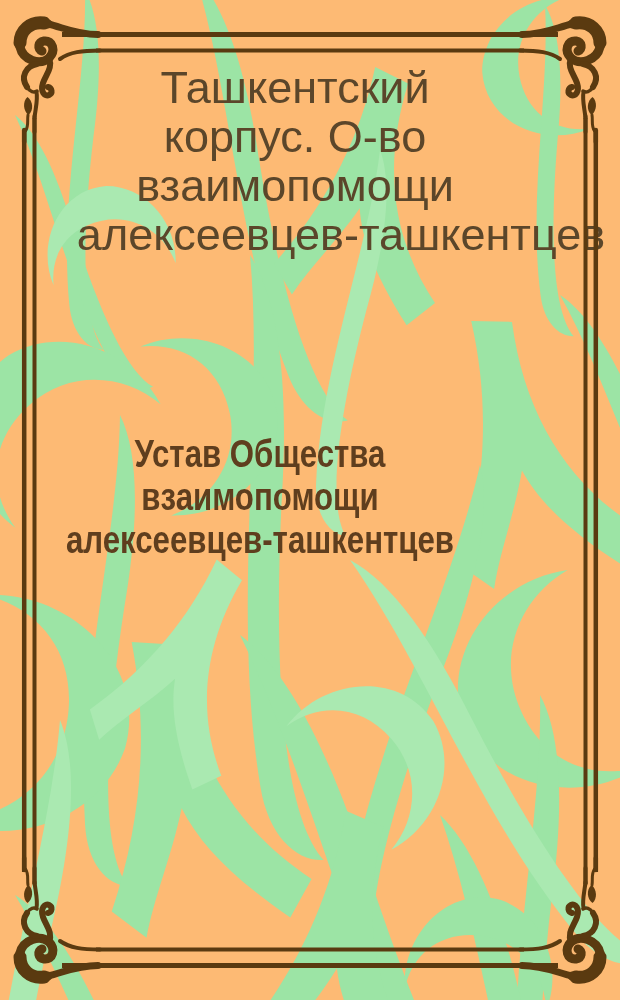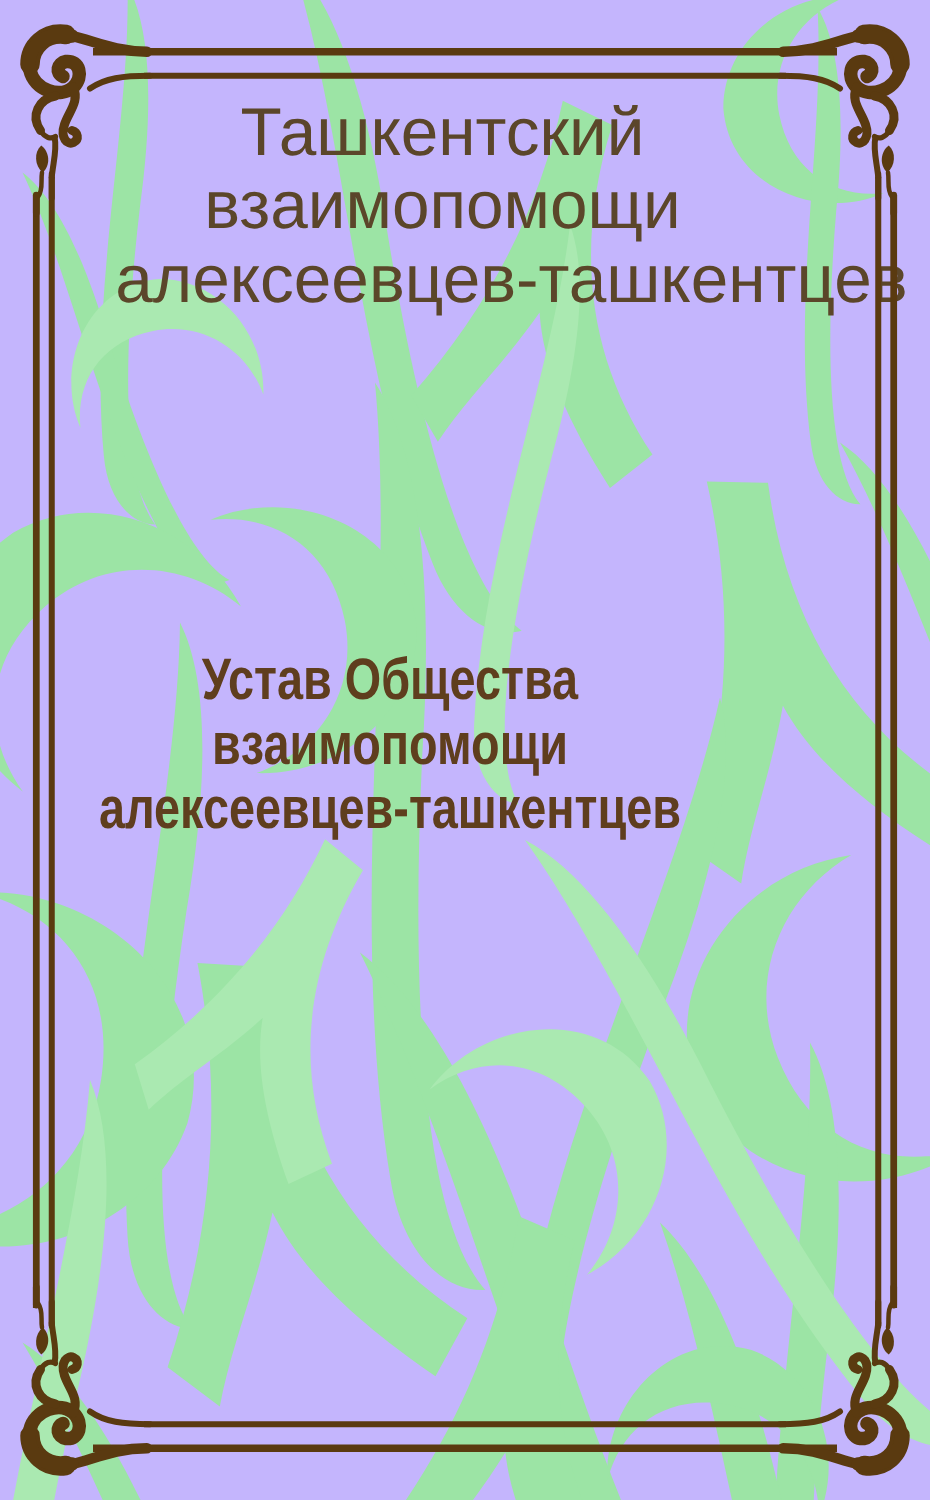--- a/index.html
+++ b/index.html
@@ -1,19 +1,19 @@
 <!DOCTYPE html>
 <html><head>
 <meta charset="utf-8">
 <style>
   html,body{margin:0;padding:0;}
   body{width:620px;height:1000px;overflow:hidden;background:#82d991;}
   .cover{
     position:relative;width:620px;height:1000px;overflow:hidden;
-    background:#c4b5fd;
+    background:#fdba74;
     font-family:"Liberation Sans","DejaVu Sans",sans-serif;
   }
   .bg{position:absolute;left:0;top:0;z-index:0;}
   .frame{position:absolute;left:0;top:0;z-index:2;pointer-events:none;}
   .author-block{
     position:absolute;top:63px;left:0;width:590px;z-index:1;
     text-align:center;color:#5b462a;
     font-size:45px;line-height:49px;font-weight:400;
   }
   .author-line{white-space:nowrap;}
@@ -66,20 +66,21 @@
       <use href="#blade" transform="translate(380,150) rotate(18) scale(1.4)"></use>
       <use href="#fork" transform="translate(180,540) rotate(28) scale(1.6)"></use>
       <use href="#blade" transform="translate(350,560) rotate(-24) scale(1.8)"></use>
       <use href="#hook" transform="translate(480,760) rotate(130) scale(1.7)"></use>
       <use href="#blade" transform="translate(60,720) rotate(16) scale(1.9)"></use>
     </g>
   </svg>
 
   <div class="author-block">
     <div class="author-line">Ташкентский</div>
+    <div class="author-line">корпус. О-во</div>
     <div class="author-line">взаимопомощи</div>
     <div class="author-line">алексеевцев-ташкентцев</div>
   </div>
 
   <div class="title-block">
     <div class="title-line">Устав Общества</div>
     <div class="title-line">взаимопомощи</div>
     <div class="title-line">алексеевцев-ташкентцев</div>
   </div>
 

